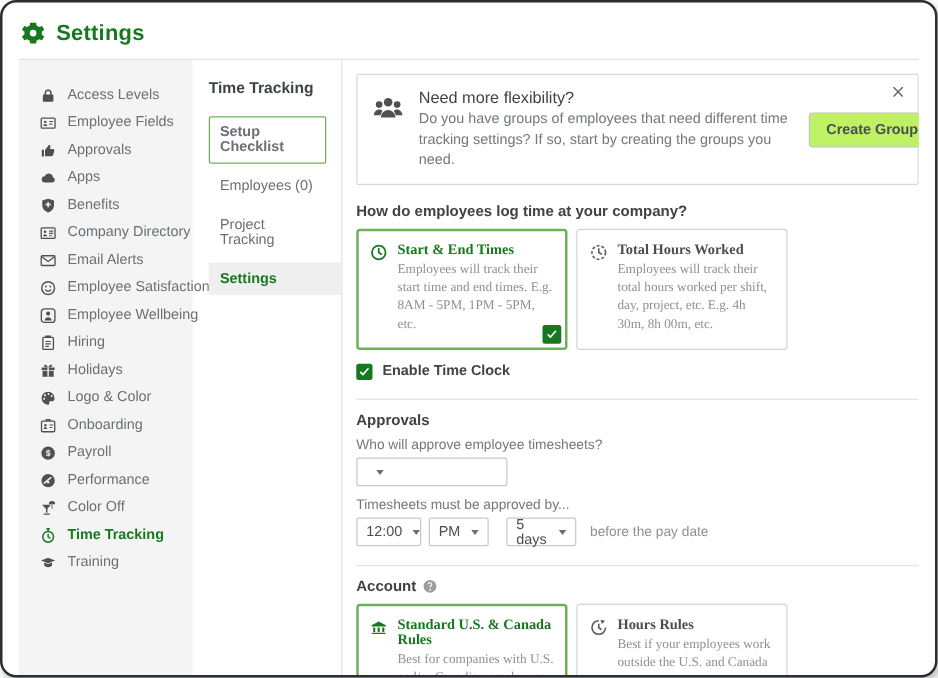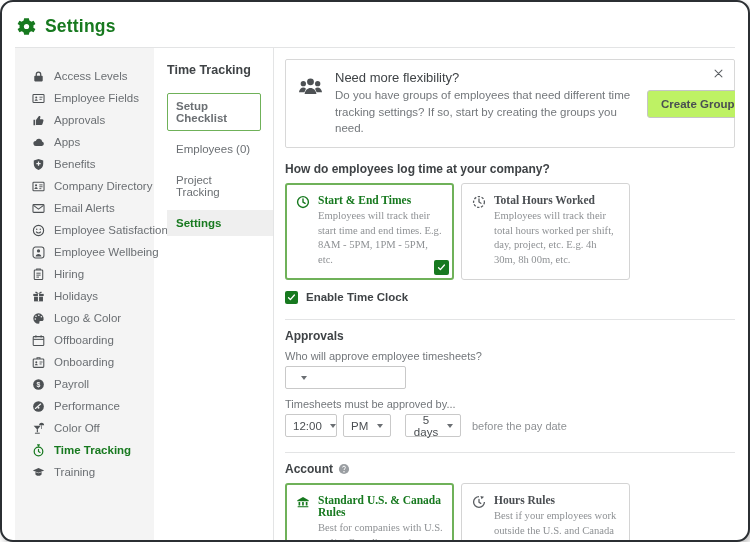--- a/index.html
+++ b/index.html
@@ -85,21 +85,21 @@
   .cb{width:13px;height:13px;background:var(--green);border-radius:2px;display:flex;align-items:center;justify-content:center;flex:none;}
   .cb svg{width:9px;height:9px;}
   .cb-label{font-size:11.5px;font-weight:bold;color:var(--text-dark);}
 
   .divider{border:none;border-top:1px solid var(--line);margin:15px 0 0;}
 
   .field-label{font-size:11px;color:var(--text-gray);margin:7px 0 4px;}
   .select{display:inline-flex;align-items:center;justify-content:space-between;border:1px solid #c9c9c9;border-radius:2px;
     background:#fff;padding:5px 7px;font-size:11.5px;color:#4a4e52;cursor:pointer;height:23px;vertical-align:middle;}
   .caret{width:0;height:0;border-left:3.5px solid transparent;border-right:3.5px solid transparent;border-top:4.5px solid #6b6f73;margin-left:8px;flex:none;}
-  .inline-row{display:flex;align-items:center;text-align:center;}
+  .inline-row{display:flex;align-items:center;}
   .suffix-text{font-size:11px;color:var(--text-light);margin-left:11px;}
 
   .h-approvals{margin-top:9px;}
   .h-overtime{margin-top:9px;display:flex;align-items:center;gap:5px;}
   .help-ic{color:#9a9ea2;cursor:pointer;}
   .help-ic svg{width:12px;height:12px;}
   .ot-cards{margin-top:7px;}
 </style>
 </head>
 <body>
@@ -231,30 +231,20 @@
           <span class="nav-ic">
             <svg viewBox="0 0 16 16" xmlns="http://www.w3.org/2000/svg" fill="currentColor">
               <path d="M8 1.6A6.4 6.4 0 1 0 8 14.4c1 0 1.4-.6 1.1-1.4-.4-1 .2-1.9 1.3-1.9h1.7c1.3 0 2.2-.9 2.2-2.2A6.5 6.5 0 0 0 8 1.6z"></path>
               <circle cx="4.9" cy="5.3" r="1" fill="#f4f4f4"></circle>
               <circle cx="8.4" cy="4" r="1" fill="#f4f4f4"></circle>
               <circle cx="11.5" cy="5.9" r="1" fill="#f4f4f4"></circle>
               <circle cx="4.1" cy="8.6" r="1" fill="#f4f4f4"></circle>
             </svg>
           </span>
           <span class="nav-label">Logo &amp; Color</span>
-        </div>
-        <div class="nav-item">
-          <span class="nav-ic">
-            <svg viewBox="0 0 16 16" xmlns="http://www.w3.org/2000/svg" fill="currentColor">
-              <rect x="1.5" y="3.2" width="13" height="11" rx="1" fill="none" stroke="currentColor" stroke-width="1.3"></rect>
-              <path d="M1.5 6.6h13" fill="none" stroke="currentColor" stroke-width="1.3"></path>
-              <path d="M4.8 1.6v2.6M11.2 1.6v2.6" fill="none" stroke="currentColor" stroke-width="1.3"></path>
-            </svg>
-          </span>
-          <span class="nav-label">Offboarding</span>
         </div>
         <div class="nav-item">
           <span class="nav-ic">
             <svg viewBox="0 0 16 16" xmlns="http://www.w3.org/2000/svg" fill="currentColor">
               <rect x="1.5" y="3.6" width="13" height="10.4" rx="1" fill="none" stroke="currentColor" stroke-width="1.3"></rect>
               <path d="M6.2 3.6V2.2h3.6v1.4" fill="none" stroke="currentColor" stroke-width="1.3"></path>
               <circle cx="5.3" cy="7.6" r="1.2"></circle>
               <path d="M3.4 11.4c.3-1.3 1-2 1.9-2s1.6.7 1.9 2z"></path>
               <path d="M9.3 7.4H13M9.3 9.8h2.6" fill="none" stroke="currentColor" stroke-width="1.1"></path>
             </svg>

